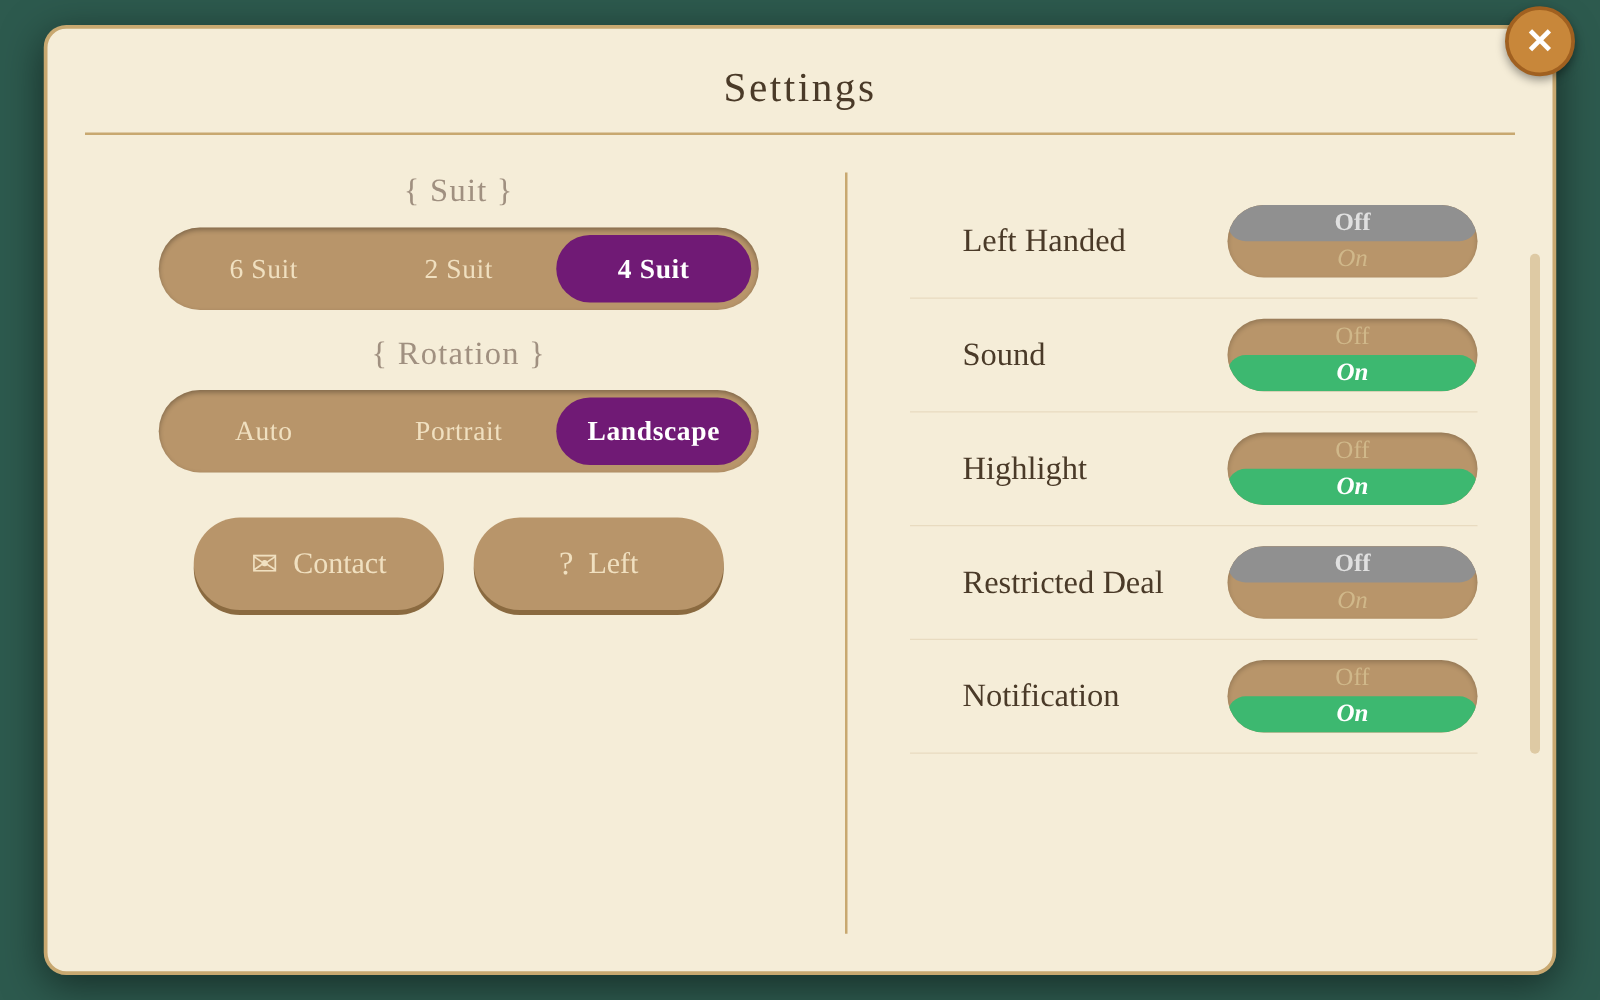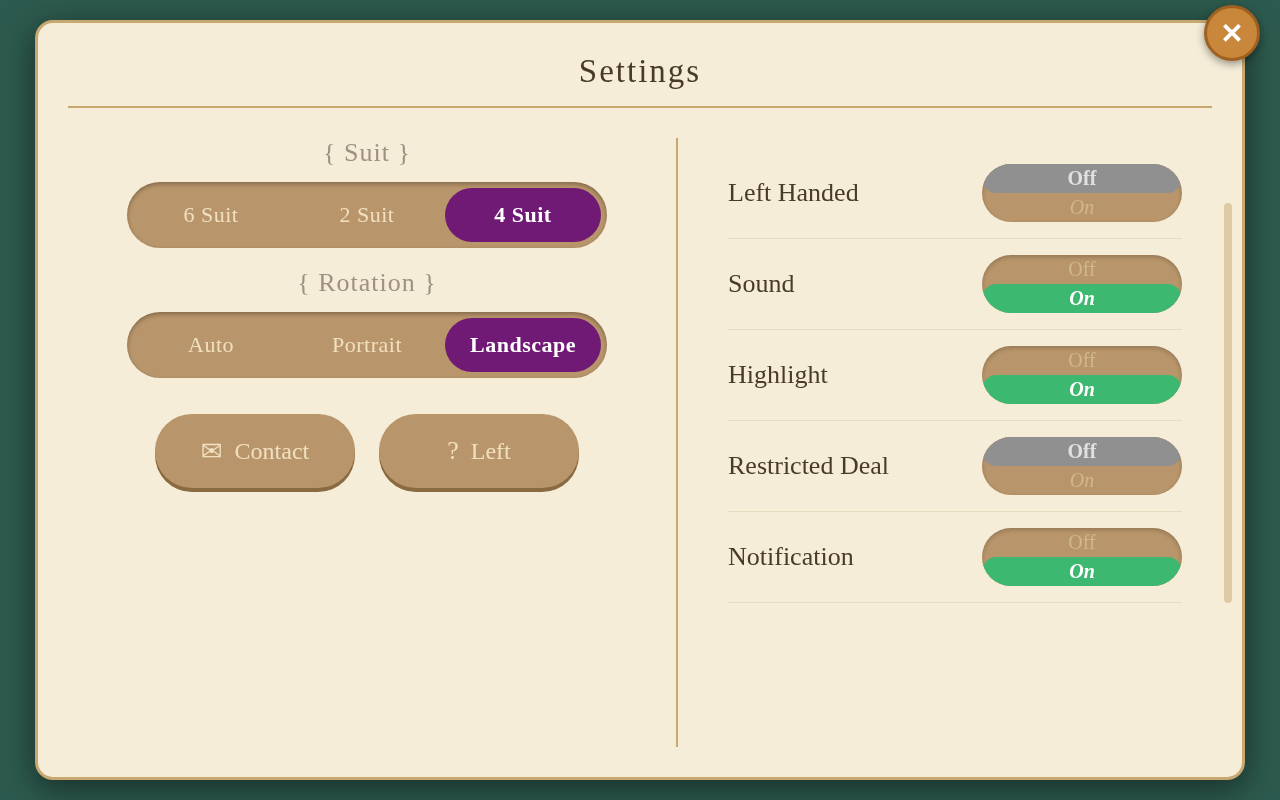--- a/index.html
+++ b/index.html
@@ -178,20 +178,21 @@
       align-items: center;
       justify-content: space-between;
       padding: 16px 0;
       border-bottom: 1px solid rgba(180,150,100,0.2);
     }
 
     .setting-label {
       font-size: 26px;
       color: #4a3a28;
       font-family: 'Georgia', serif;
+      margin-left: 42px;
     }
 
     .on-off-toggle {
       display: flex;
       background: #b8956a;
       border-radius: 30px;
       overflow: hidden;
       width: 200px;
       height: 58px;
       box-shadow: inset 0 2px 4px rgba(0,0,0,0.2);

